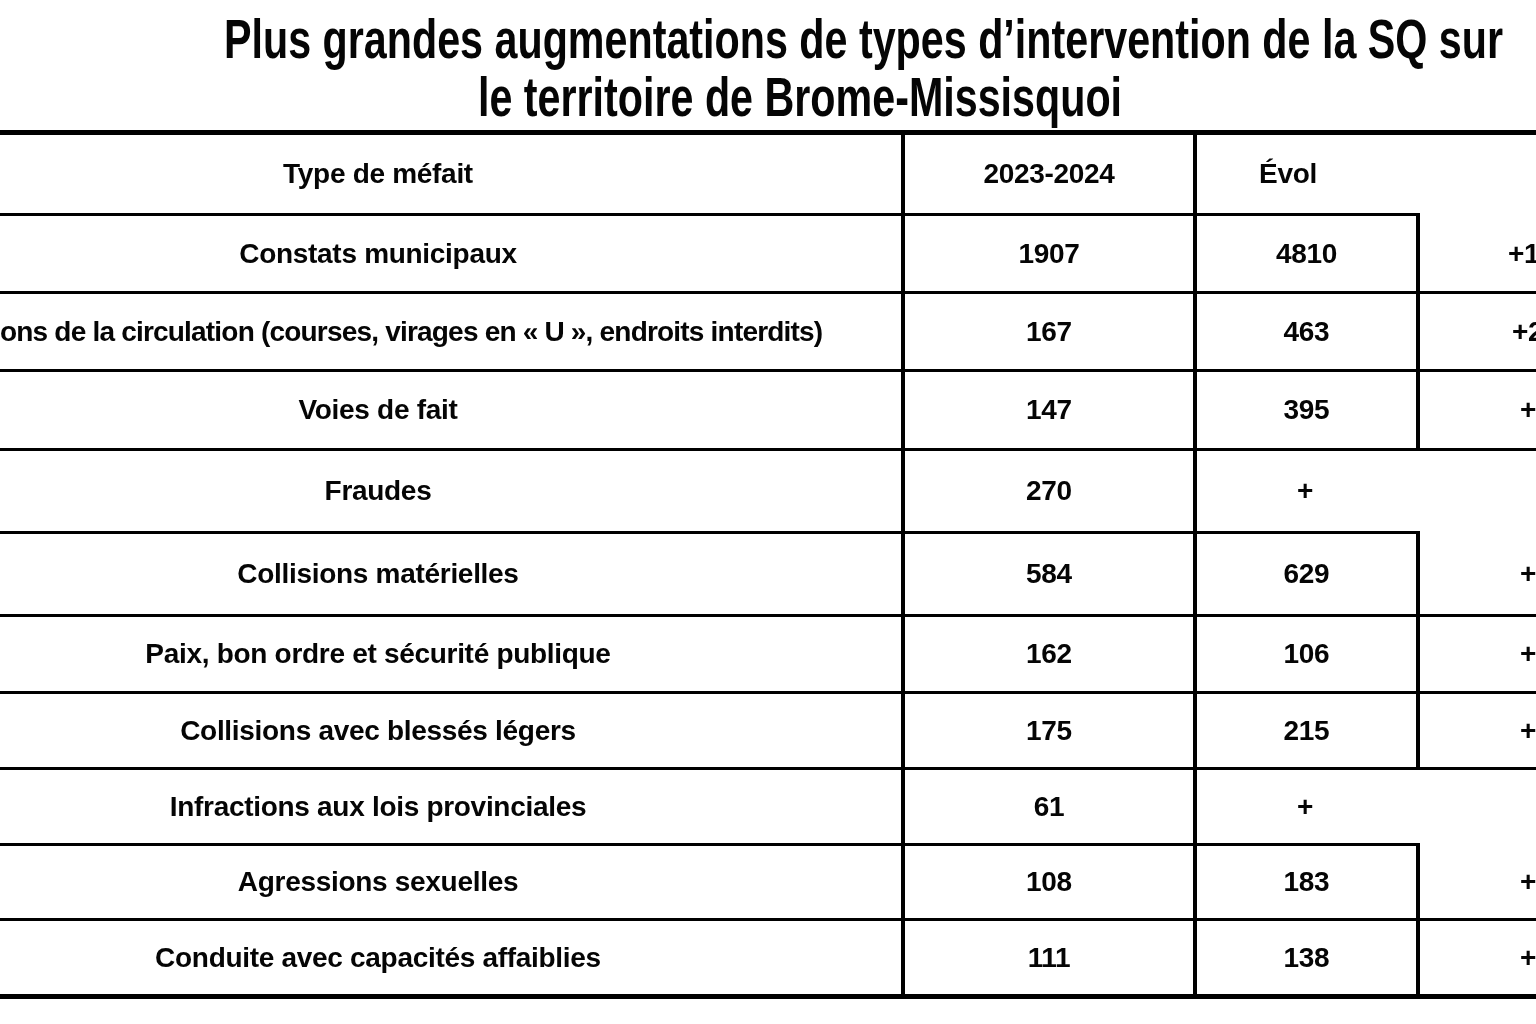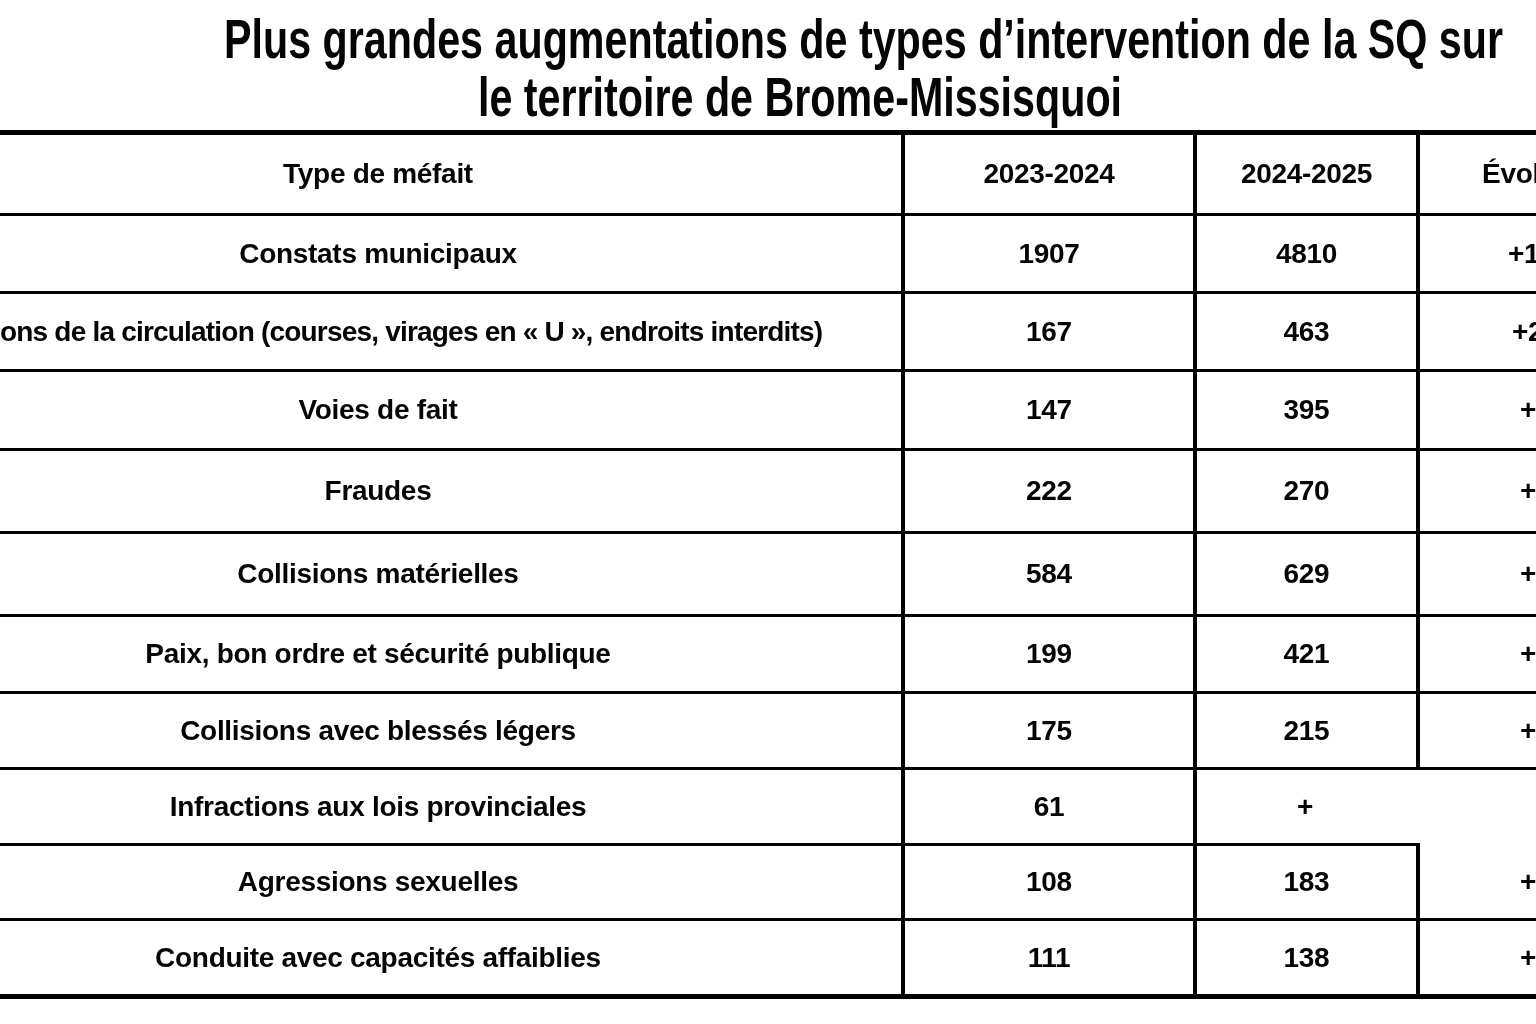--- a/index.html
+++ b/index.html
@@ -82,21 +82,20 @@
   <div id="title">
     <span class="title-line">Plus grandes augmentations de types d’intervention de la SQ sur</span>
     <span class="title-line">le territoire de Brome-Missisquoi</span>
   </div>
 
   <div id="crime-table">
 
     <div class="tr hdr">
       <div class="td c1">Type de méfait</div>
       <div class="td c2">2023-2024</div>
-      <div class="td c3">2024-2025</div>
       <div class="td c4 o62">Évol</div>
     </div>
 
     <div class="tr r1">
       <div class="td c1">Constats municipaux</div>
       <div class="td c2">1907</div>
       <div class="td c3">4810</div>
       <div class="td c4 o88">+1</div>
     </div>
 
@@ -109,36 +108,35 @@
 
     <div class="tr r3">
       <div class="td c1">Voies de fait</div>
       <div class="td c2">147</div>
       <div class="td c3">395</div>
       <div class="td c4 o100">+</div>
     </div>
 
     <div class="tr r4">
       <div class="td c1">Fraudes</div>
-      <div class="td c2">222</div>
       <div class="td c3">270</div>
       <div class="td c4 o100">+</div>
     </div>
 
     <div class="tr r5">
       <div class="td c1">Collisions matérielles</div>
       <div class="td c2">584</div>
       <div class="td c3">629</div>
       <div class="td c4 o100">+</div>
     </div>
 
     <div class="tr r6">
       <div class="td c1">Paix, bon ordre et sécurité publique</div>
-      <div class="td c2">199</div>
-      <div class="td c3">421</div>
+      <div class="td c2">162</div>
+      <div class="td c3">106</div>
       <div class="td c4 o100">+</div>
     </div>
 
     <div class="tr r7">
       <div class="td c1">Collisions avec blessés légers</div>
       <div class="td c2">175</div>
       <div class="td c3">215</div>
       <div class="td c4 o100">+</div>
     </div>
 

